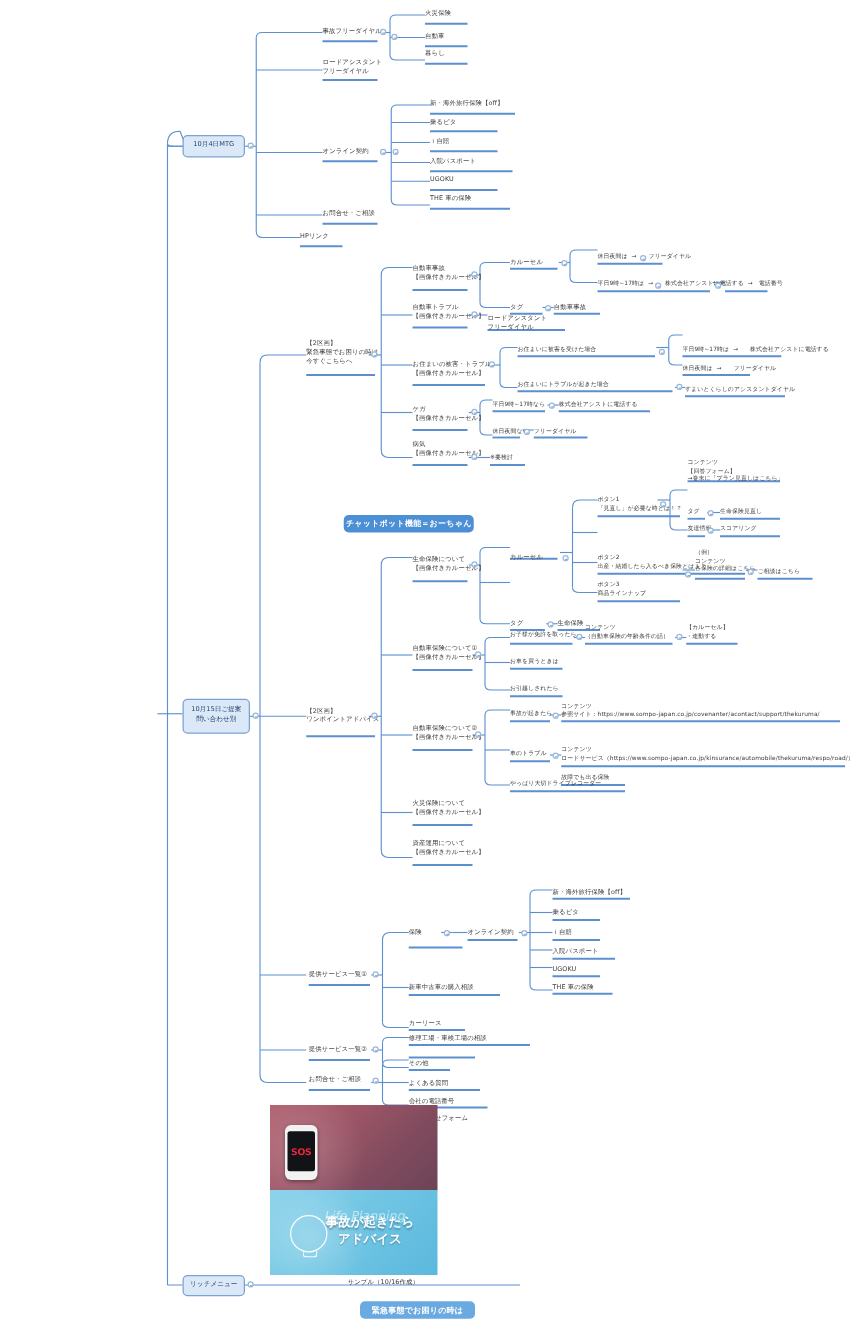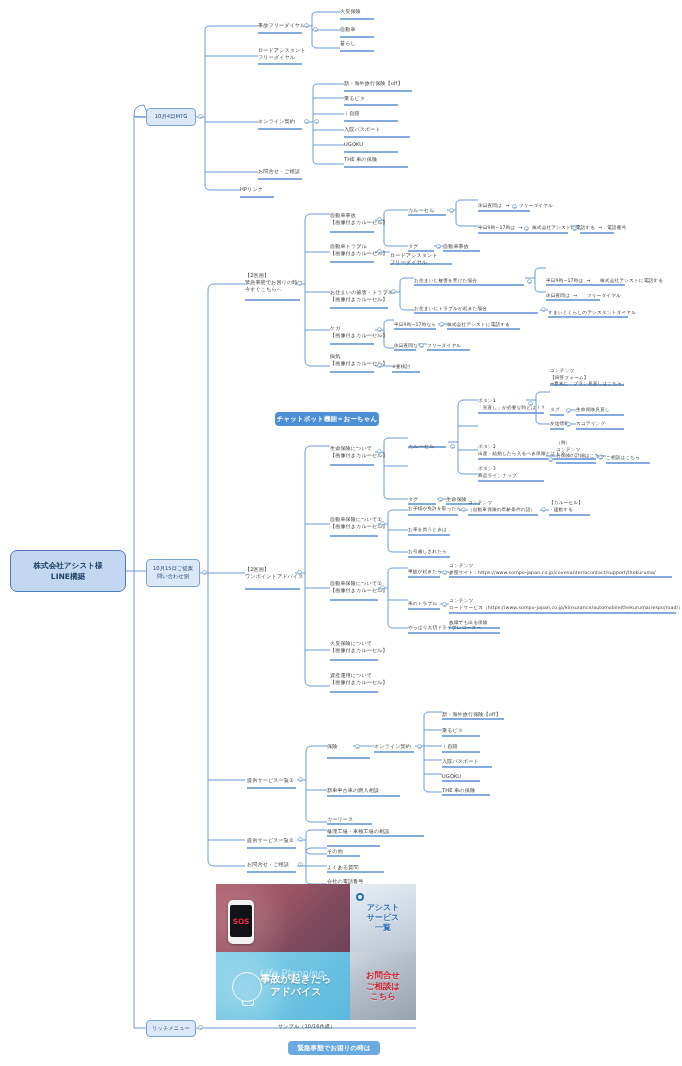--- a/index.html
+++ b/index.html
@@ -507,24 +507,20 @@
       <line x1="374" y1="752" x2="414" y2="752"></line>
       <line x1="442" y1="719" x2="504" y2="719"></line>
       <line x1="442" y1="736" x2="480" y2="736"></line>
       <line x1="442" y1="752" x2="480" y2="752"></line>
       <line x1="442" y1="767" x2="492" y2="767"></line>
       <line x1="442" y1="781" x2="480" y2="781"></line>
       <line x1="442" y1="795" x2="490" y2="795"></line>
     </g>
   </svg>
 
-  <div class="root-node">
-    <span>株式会社アシスト様</span>
-    <span>LINE構築</span>
-  </div>
 
   <div class="branch-box" style="left:146px; top:108px; width:50px; height:18px;">
     <span>10月4日MTG</span>
   </div>
   <div class="toggle" style="left:198px; top:114px;"></div>
 
   <div class="branch-box" style="left:146px; top:559px; width:54px; height:28px;">
     <span>10月15日ご提案</span>
     <span>問い合わせ別</span>
   </div>
@@ -729,34 +725,23 @@
   <div class="node" style="left:442px; top:787px;">THE 車の保険</div>
 
   <div class="richmenu">
     <div class="tile sos">
       <div class="phone">
         <div class="screen">
             <b>SOS</b>
           </div>
       </div>
     </div>
-    <div class="tile assist">
-      <div class="assist-logo"></div>
-      <div class="tile-text">アシスト
-サービス
-一覧</div>
-    </div>
     <div class="tile onepoint">
       <div class="bulb"></div>
       <div class="lifeplanning">Life Planning</div>
       <div class="tile-text" style="margin-left:26px;">事故が起きたら
 アドバイス</div>
     </div>
-    <div class="tile contact">
-      <div class="tile-text">お問合せ
-ご相談は
-こちら</div>
-    </div>
   </div>
 
   <div class="node" style="left:278px; top:1023px;">サンプル（10/16作成）</div>
 
 </div>
 
 </body></html>

